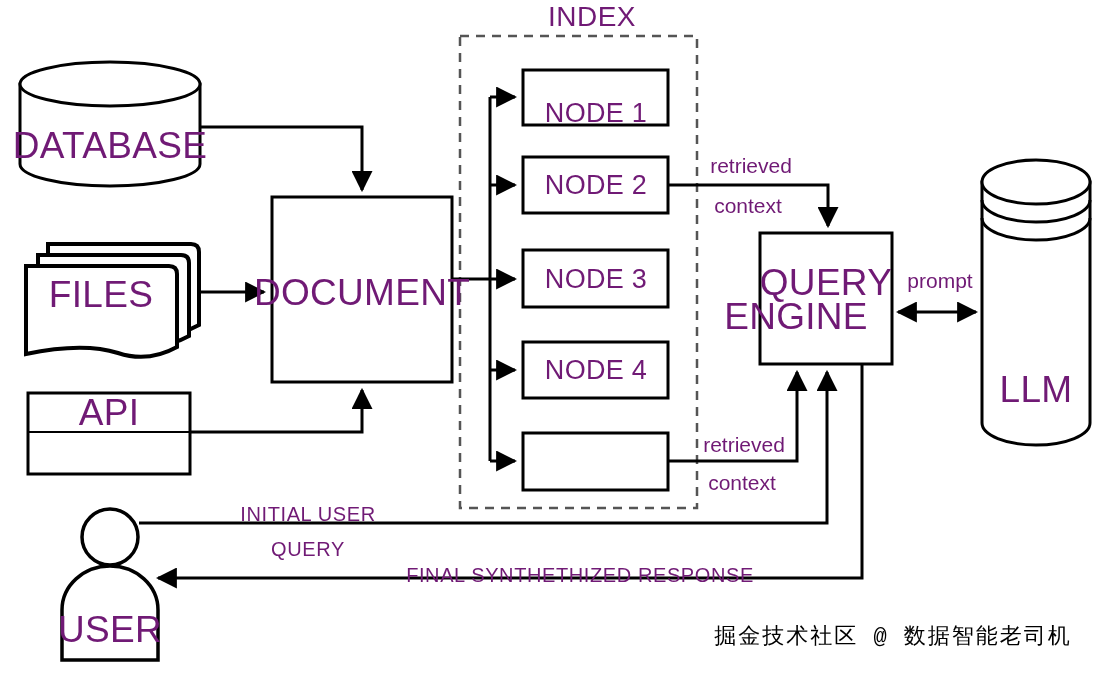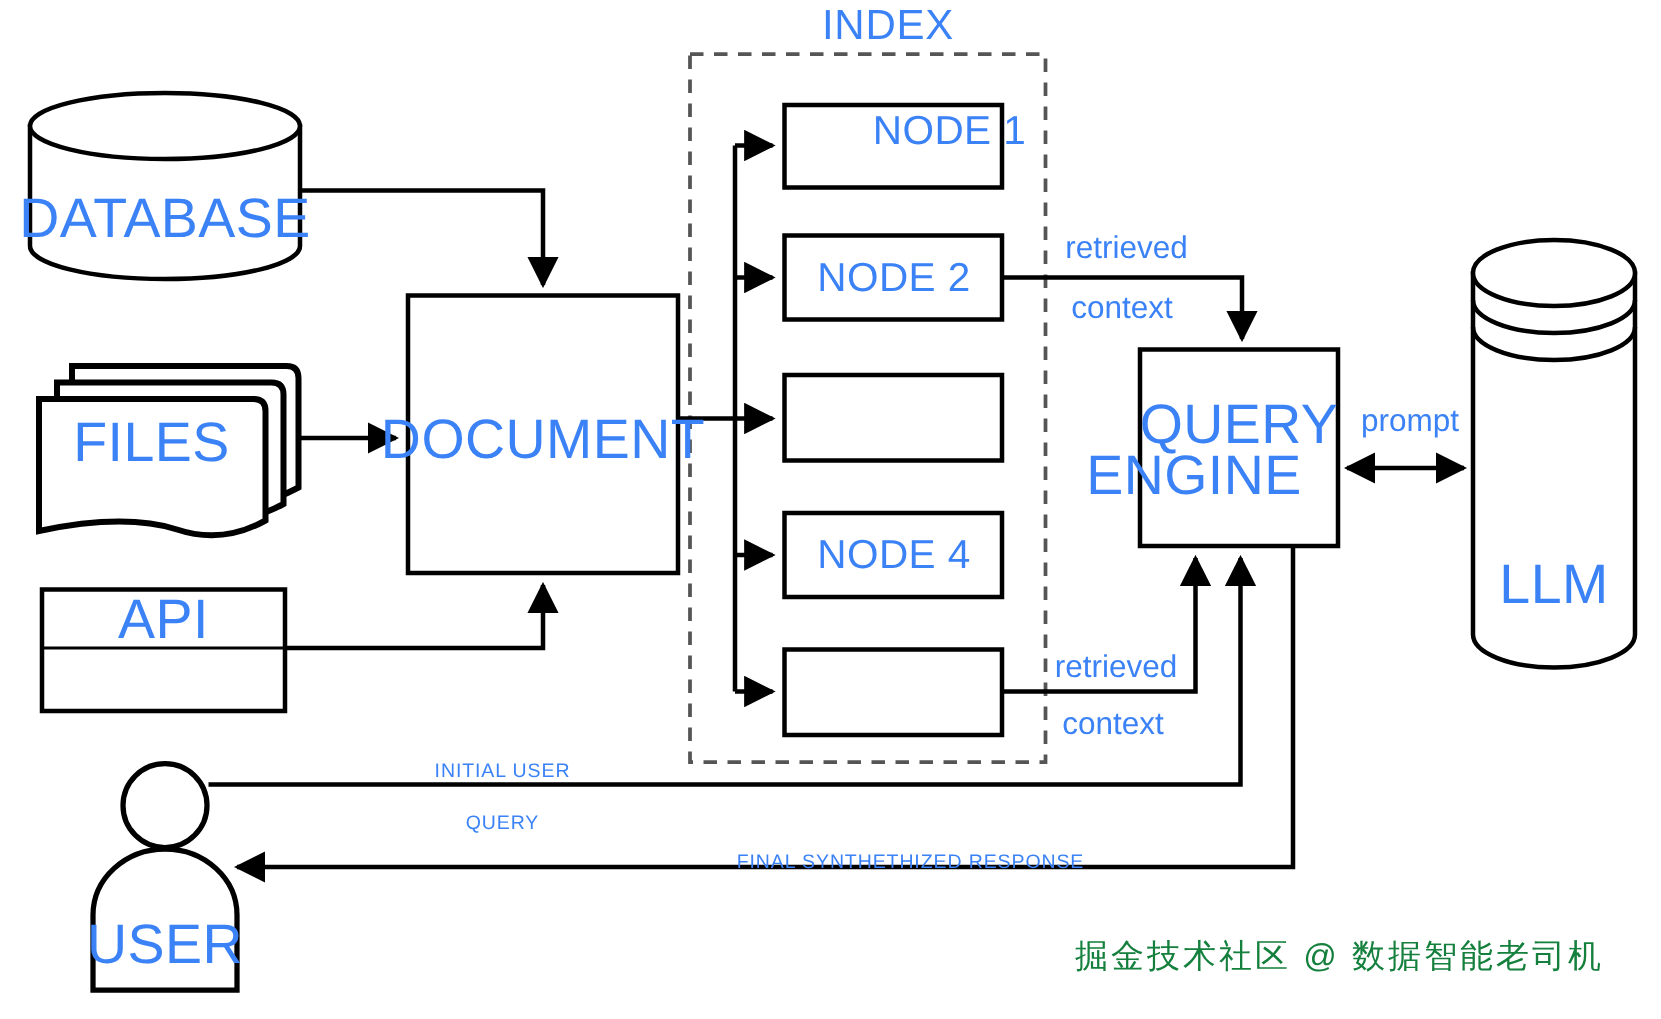--- a/index.html
+++ b/index.html
@@ -17,37 +17,37 @@
   }
   #diagram-svg {
     position: absolute;
     left: 0;
     top: 0;
     width: 1107px;
     height: 679px;
   }
   .lbl {
     position: absolute;
-    color: #3b82f6;
+    color: #701a75;
     font-family: "Liberation Sans", sans-serif;
     white-space: pre;
     line-height: 1.12;
     text-align: center;
     pointer-events: none;
   }
   .lbl-node   { font-size: 27px; letter-spacing: 0.3px; }
   .lbl-big    { font-size: 37px; letter-spacing: 0.3px; }
   .lbl-index  { font-size: 28px; letter-spacing: 0.5px; }
   .lbl-small  { font-size: 21px; }
-  .lbl-flow   { font-size: 13px; letter-spacing: 0.6px; margin-left: 27px; }
+  .lbl-flow   { font-size: 20px; letter-spacing: 0.6px; }
   .lbl-wm {
     font-size: 22px;
-    color: #15803d;
+    color: #000000;
     letter-spacing: 2px;
-    font-family: Liberation Sans, sans-serif;
+    font-family: Liberation Mono, monospace;
   }
   .ctr { transform: translate(-50%, -50%); }
 </style>
 </head>
 <body>
 
 <div id="canvas">
 
   <svg id="diagram-svg" viewBox="0 0 1107 679">
     <defs>
@@ -125,22 +125,23 @@
   <div class="lbl lbl-big ctr" style="left:110px; top:146px;">DATABASE</div>
 
   <div class="lbl lbl-big ctr" style="left:101px; top:295px;">FILES</div>
 
   <div class="lbl lbl-big ctr" style="left:109px; top:413px;">API</div>
 
   <div class="lbl lbl-big ctr" style="left:362px; top:293px;">DOCUMENT</div>
 
   <div class="lbl lbl-index ctr" style="left:592px; top:17px;">INDEX</div>
 
-  <div class="lbl lbl-node ctr" style="left:596px; top:87px;margin-left:37px;">NODE 1</div>
+  <div class="lbl lbl-node ctr" style="left:596px; top:113px;">NODE 1</div>
   <div class="lbl lbl-node ctr" style="left:596px; top:185px;">NODE 2</div>
+  <div class="lbl lbl-node ctr" style="left:596px; top:279px;">NODE 3</div>
   <div class="lbl lbl-node ctr" style="left:596px; top:370px;">NODE 4</div>
 
   <div class="lbl lbl-big ctr" style="left:826px; top:283px;">QUERY</div>
   <div class="lbl lbl-big ctr" style="left:796px; top:317px;">ENGINE</div>
 
   <div class="lbl lbl-big ctr" style="left:1036px; top:342px;margin-top:48px;">LLM</div>
 
   <div class="lbl lbl-big ctr" style="left:110px; top:630px;">USER</div>
 
   <div class="lbl lbl-small ctr" style="left:751px; top:166px;">retrieved</div>

